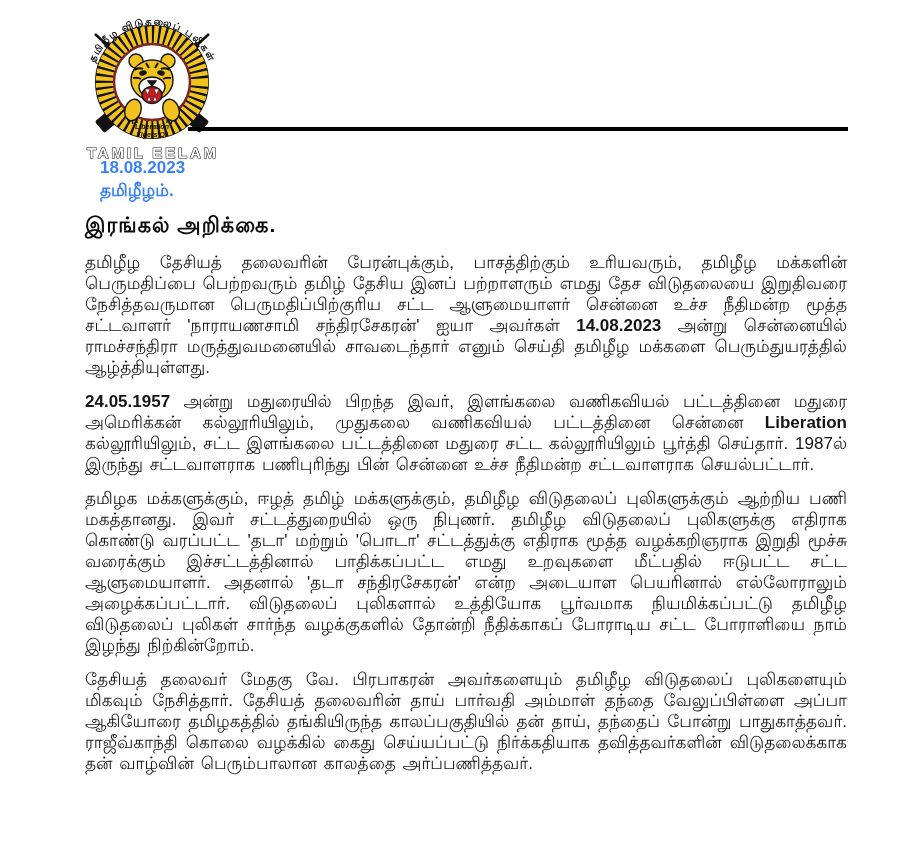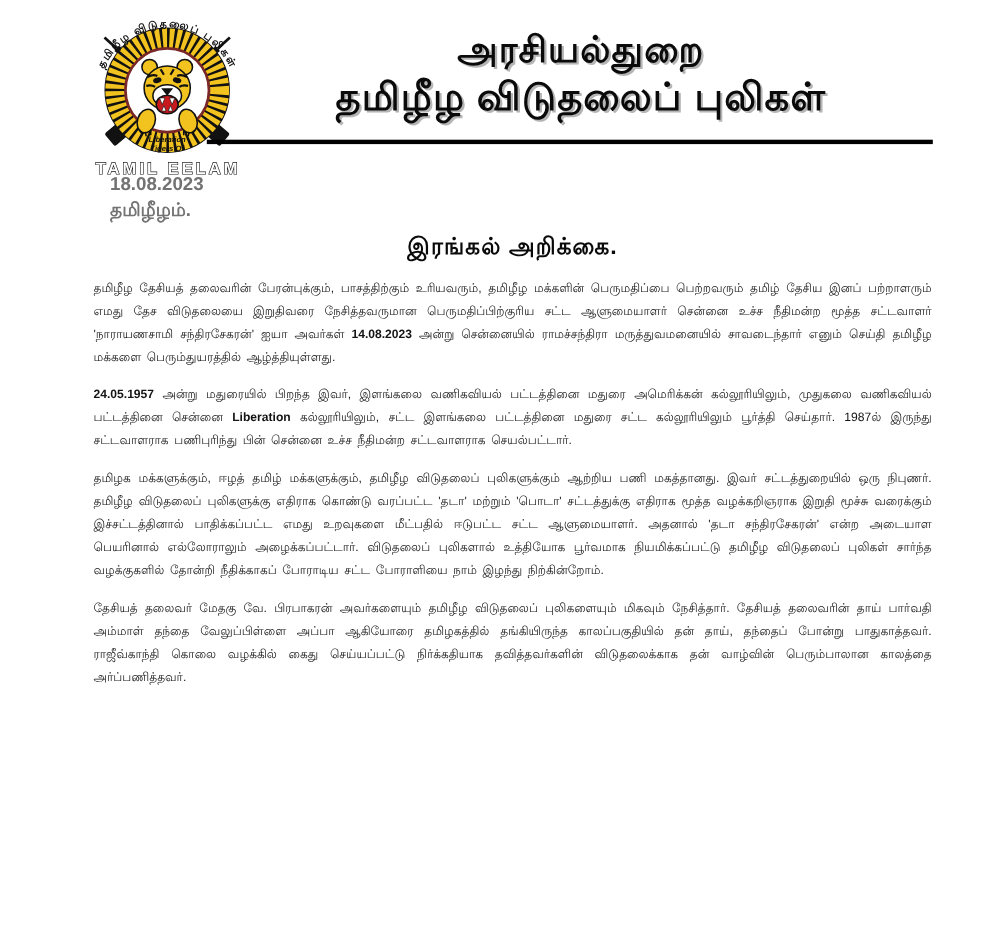--- a/index.html
+++ b/index.html
@@ -52,44 +52,43 @@
   }
 
   
   .meta {
     position: absolute;
     left: 100px;
     top: 156px;
     font-weight: bold;
     font-size: 17px;
     line-height: 23px;
-    color: #737373;
+    color: #3b82f6;
   }
 
   
   .doc-title {
     position: absolute;
     left: 85px;
     top: 213px;
     width: 762px;
     margin: 0;
-    text-align: center;
     font-size: 21px;
     font-weight: bold;
     letter-spacing: 1px;
     color: #0a0a0a;
   }
 
   
   .doc-body {
     position: absolute;
     left: 85px;
     top: 252px;
     width: 762px;
-    font-size: 11px;
+    font-size: 17px;
     line-height: 21px;
     text-align: justify;
     color: #141414;
   }
   .doc-body p.para {
     margin: 0 0 13px 0;
     word-spacing: 2px;
   }
   .doc-body p.para b { font-weight: bold; }
 
@@ -162,24 +161,20 @@
       <text class="arc-text">
         <textPath href="#arcpath" startOffset="50%" text-anchor="middle">தமிழீழ விடுதலைப் புலிகள்</textPath>
       </text>
 
       <text x="76" y="119" text-anchor="middle" class="lib-script">Liberation</text>
       <text x="76" y="127" text-anchor="middle" class="lib-script">Tigers Of</text>
       <text x="76" y="148" text-anchor="middle" class="eelam-block" textLength="130">TAMIL EELAM</text>
     </svg>
   </div>
 
-  <div class="masthead">
-    <div class="dept">அரசியல்துறை</div>
-    <div class="org">தமிழீழ விடுதலைப் புலிகள்</div>
-  </div>
 
   <div class="header-rule"></div>
 
   <div class="meta">
     <div>18.08.2023</div>
     <div>தமிழீழம்.</div>
   </div>
 
   <h1 class="doc-title">இரங்கல் அறிக்கை.</h1>
 

